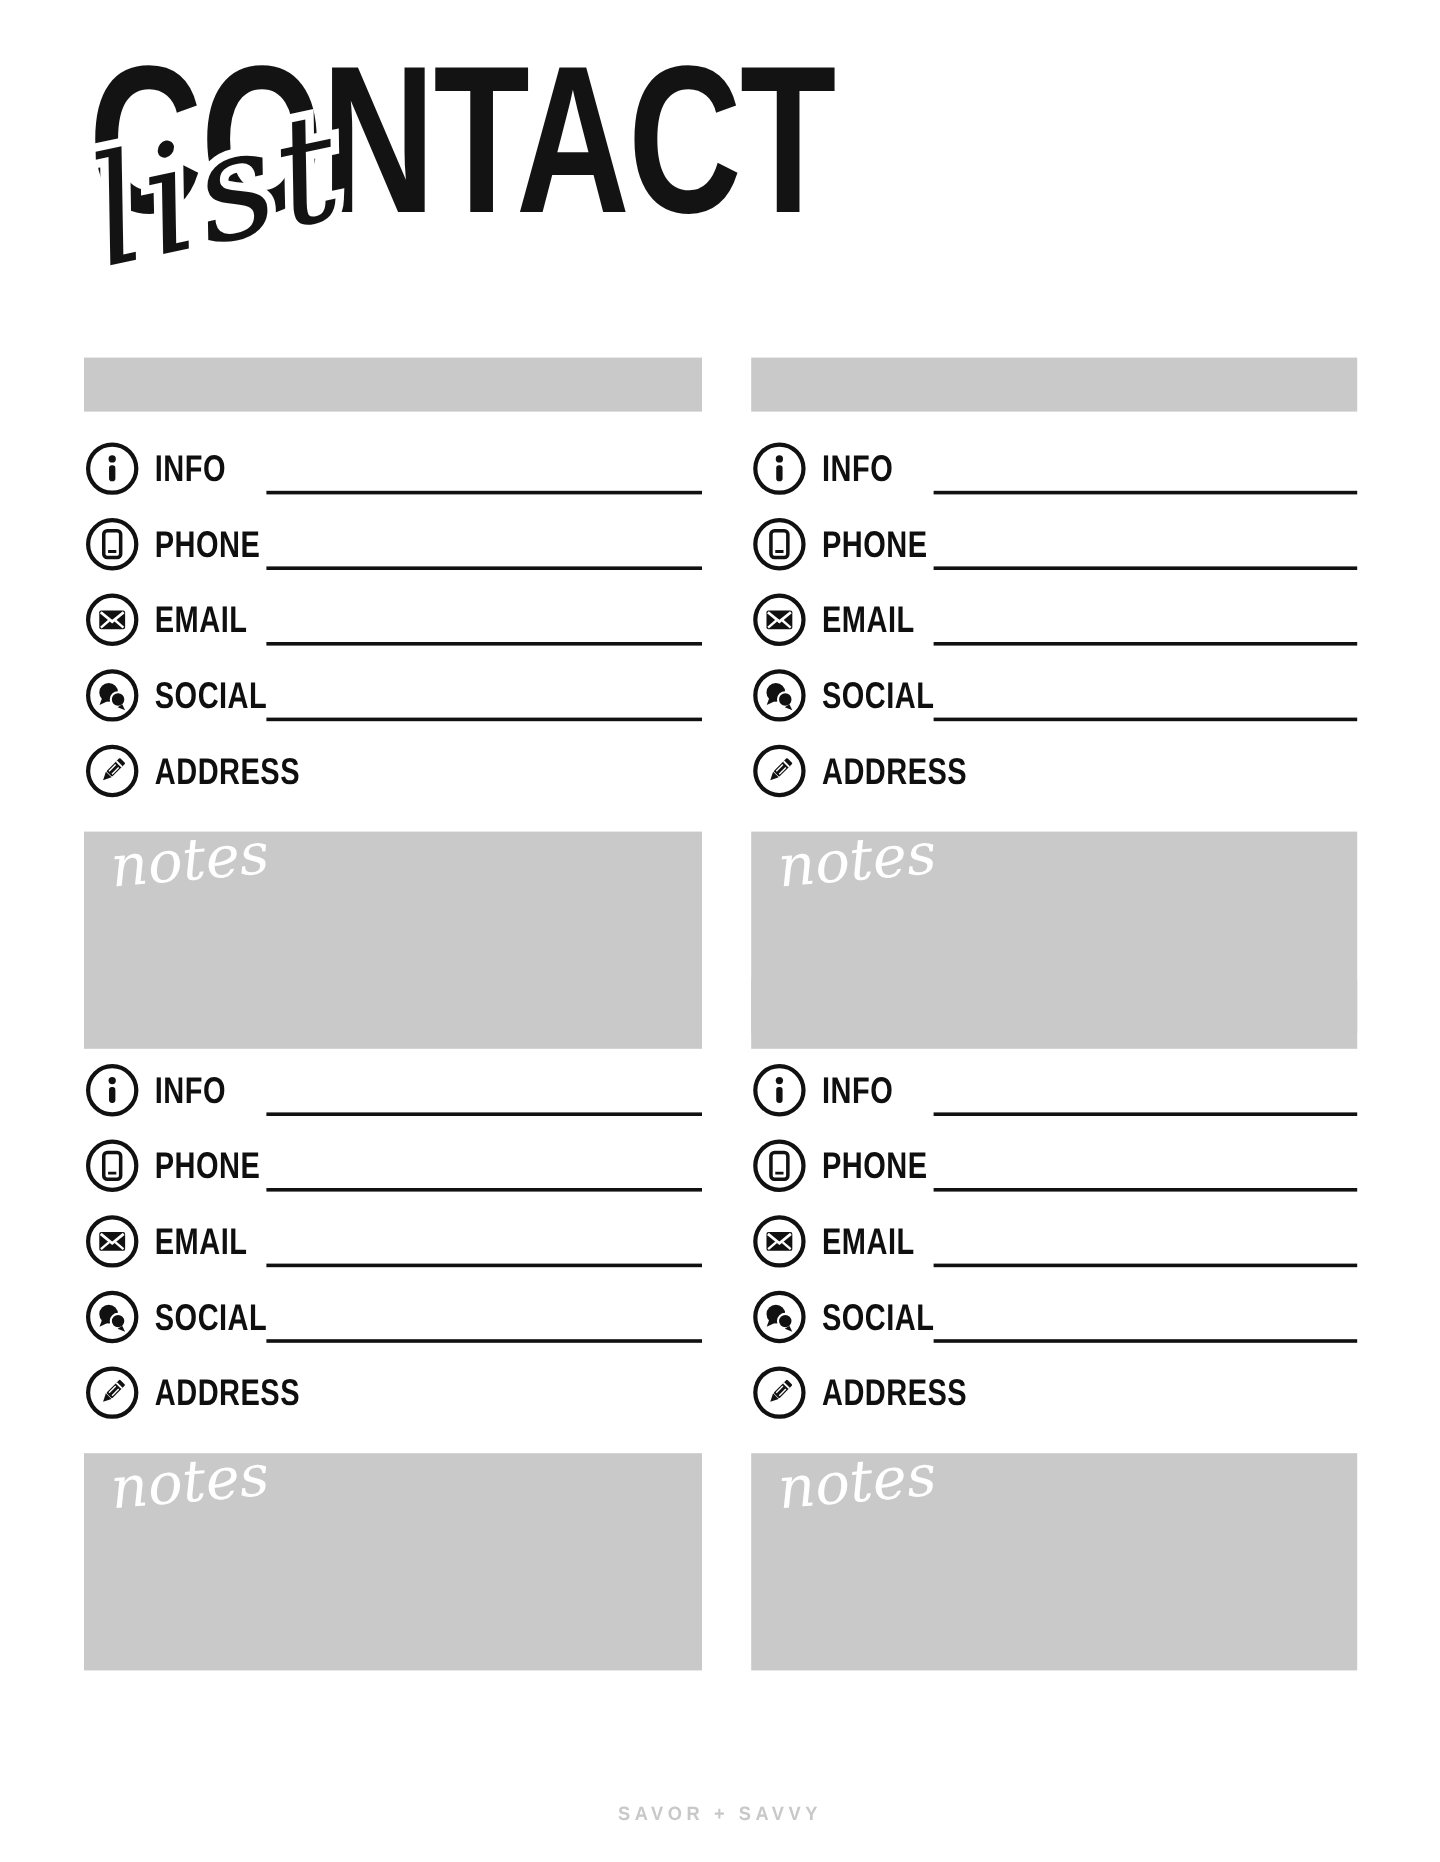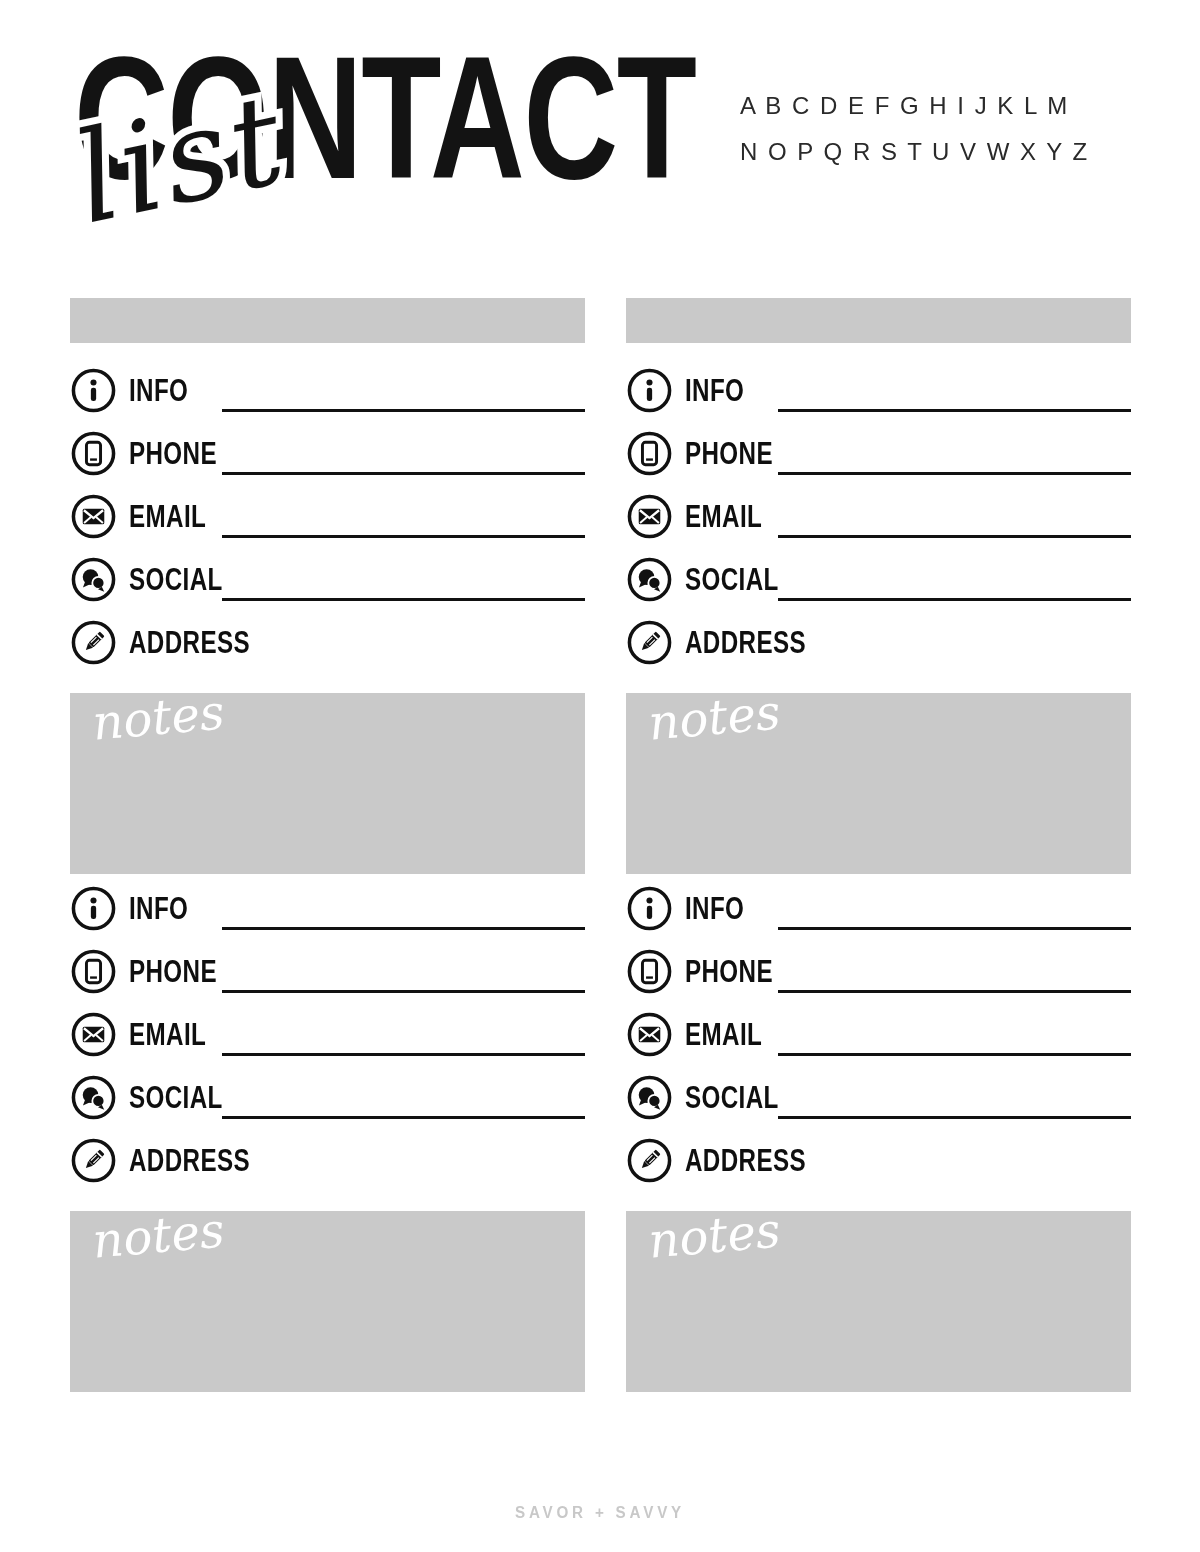--- a/index.html
+++ b/index.html
@@ -148,24 +148,20 @@
 <div class="page">
 
   <div class="title-block">
     <div class="big-title">CONTACT</div>
     <div class="script-wrap">
       <span class="script-under" aria-hidden="true">list</span>
       <span class="script-over">list</span>
     </div>
   </div>
 
-  <div class="alphabet">
-    <div class="alphabet-row">A B C D E F G H I J K L M</div>
-    <div class="alphabet-row">N O P Q R S T U V W X Y Z</div>
-  </div>
 
   <main class="grid" id="cards-grid">
   <section class="card">
     <div class="name-bar"></div>
 
     <div class="fields">
 
       <div class="field-row">
         <span class="icon-wrap">
           <svg viewBox="0 0 48 48">

